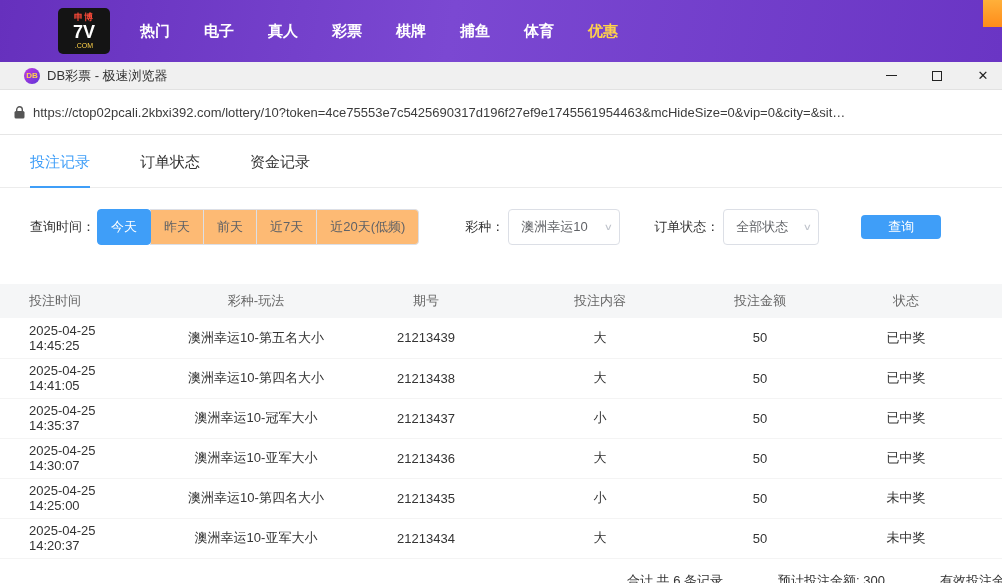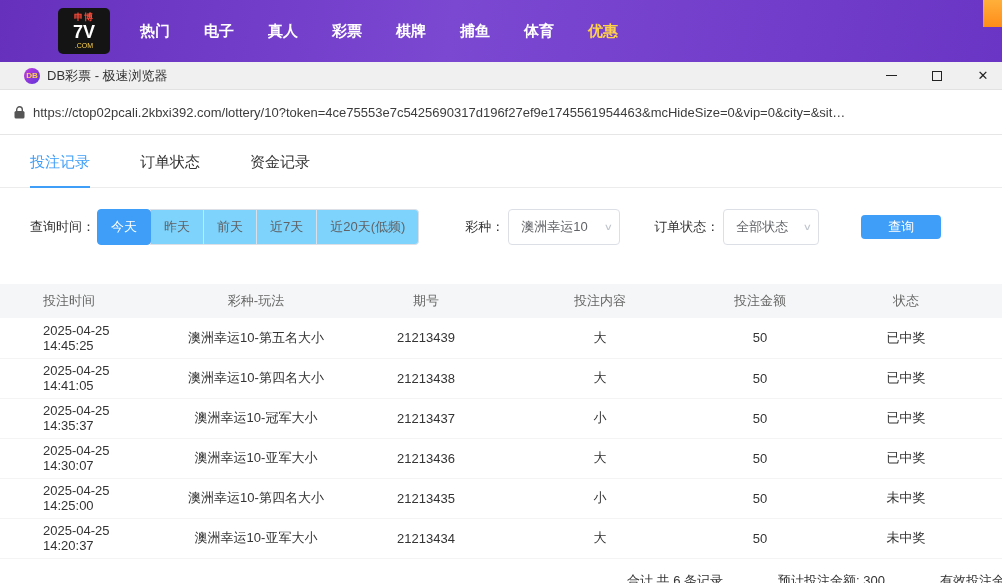--- a/index.html
+++ b/index.html
@@ -67,21 +67,21 @@
   
   .tabs { display:flex; gap:50px; padding:18px 16px 0 30px; border-bottom:1px solid #ececec; }
   .tab { font-size:15px; color:#333; padding-bottom:14px; cursor:pointer; }
   .tab.active { color:#3f9ef8; border-bottom:2px solid #3f9ef8; margin-bottom:-1px; }
 
   
   .filters { display:flex; align-items:center; padding:21px 0 21px 30px; font-size:13px; color:#333; }
   .filter-label { white-space:nowrap; }
   .btn-group { display:flex; margin-left:2px; }
   .btn-group .seg-btn {
-    background:#7dd3fc; border:1px solid #dcdfe6; color:#606266;
+    background:#fdba74; border:1px solid #dcdfe6; color:#606266;
     font-size:13px; padding:8px 13px; margin-left:-1px; cursor:pointer;
     font-family:inherit; white-space:nowrap;
   }
   .btn-group .seg-btn:first-child { border-radius:4px 0 0 4px; margin-left:0; }
   .btn-group .seg-btn:last-child { border-radius:0 4px 4px 0; }
   .btn-group .seg-btn.active {
     background:#3f9ef8; border-color:#3f9ef8; color:#fff; border-radius:4px; position:relative; z-index:1;
   }
   .sep-gap-lg { margin-left:46px; }
   .sep-gap-md { margin-left:34px; }
@@ -99,21 +99,21 @@
   }
 
   
   table.bet-table { width:1002px; border-collapse:collapse; font-size:13px; margin-top:18px; }
   .bet-table thead th {
     background:#f5f6f7; color:#666; font-weight:normal; height:34px; text-align:center;
   }
   .bet-table tbody td {
     height:40px; color:#333; text-align:center; border-bottom:1px solid #f4f4f4;
   }
-  .bet-table th.col-time, .bet-table td.col-time { text-align:left; padding-left:43px; }
+  .bet-table th.col-time, .bet-table td.col-time { text-align:left; padding-left:29px; }
   td.status-won  { color:#e12b2b; }
   td.status-lost { color:#333; }
 
   
   .summary {
     display:flex; justify-content:flex-end; align-items:center;
     gap:55px; padding:13px 3px; font-size:13px; color:#333; white-space:nowrap;
   }
   .summary .cut { margin-right:-6px; }
 </style>

